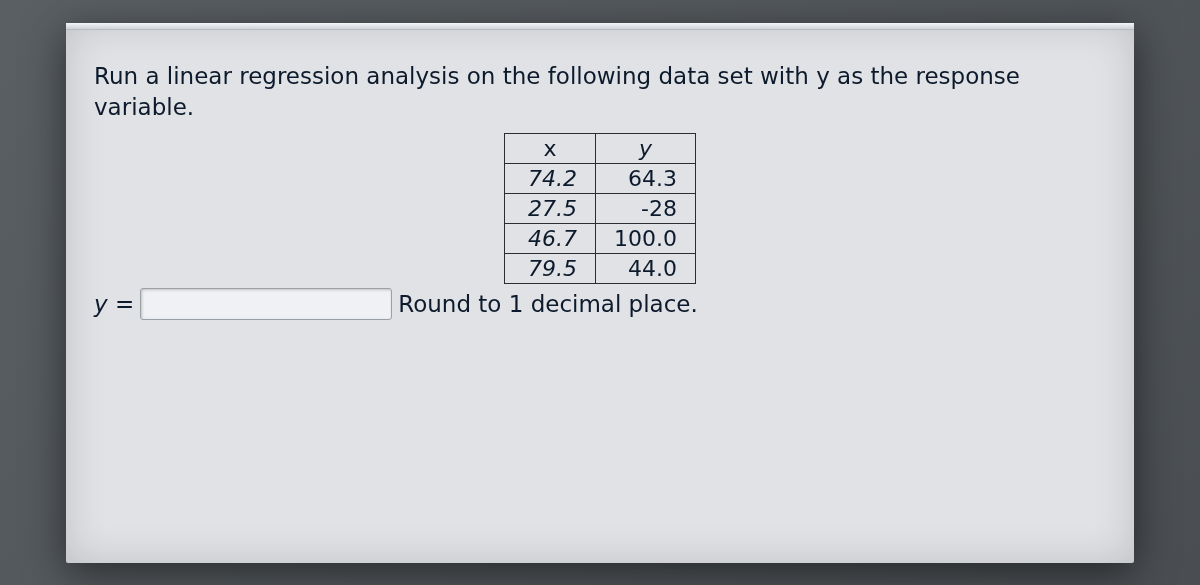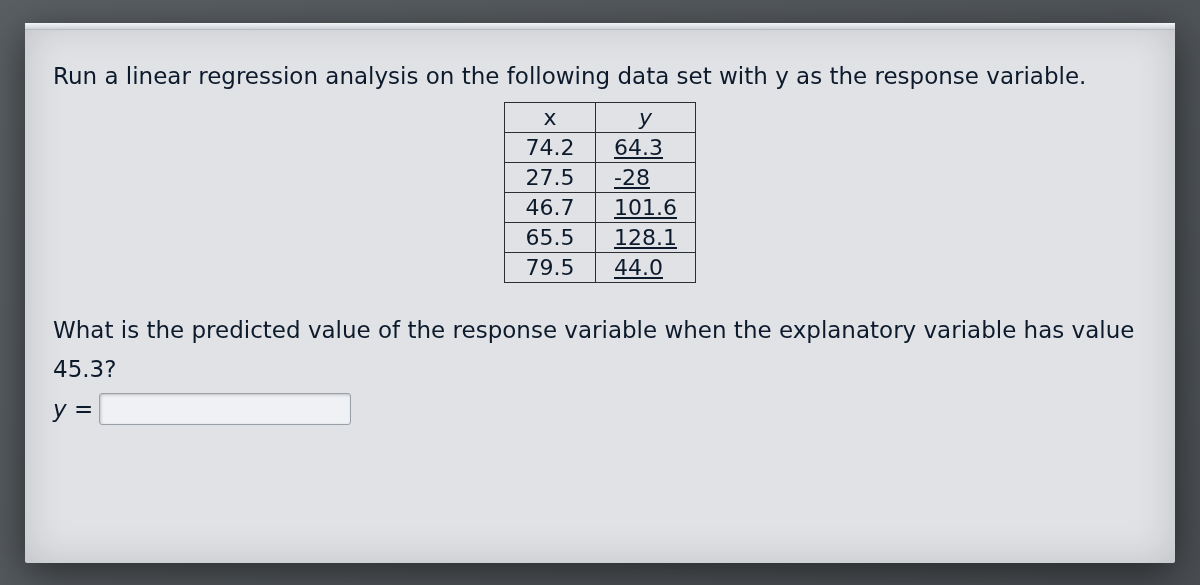--- a/index.html
+++ b/index.html
@@ -1,40 +1,40 @@
 <!DOCTYPE html>
 <html><head>
 <meta charset="utf-8">
 <style>
   html,body{margin:0;padding:0;width:1200px;height:585px;overflow:hidden;
     font-family:"DejaVu Sans","Segoe UI",sans-serif;
     background:linear-gradient(135deg,#5a5f63 0%,#4a4e52 100%);
     display:flex;align-items:center;justify-content:center;}
   .paper{
-    width:1150px;height:540px;background:#e0e2e6;
+    width:1068px;height:540px;background:#e0e2e6;
     border-radius:2px;
     box-shadow:inset 0 0 40px rgba(0,0,0,.15),
       0 10px 40px rgba(0,0,0,.5);
     padding:20px 28px 8px 28px;box-sizing:border-box;
     position:relative;color:#0c1a2b;
   }
   
   .topbar{position:absolute;top:0;left:0;right:0;height:6px;
     background:linear-gradient(#f4f6f8,#cfd2d7);border-bottom:1px solid #b8bcc3;}
   .prompt{font-size:23px;line-height:1.35;margin:18px 0 10px 0;font-weight:400;}
   table.data{
     border-collapse:collapse;margin:4px auto 0 auto;font-size:22px;
   }
   table.data th,table.data td{
     border:1px solid #2b2d31;padding:2px 18px;min-width:54px;
     text-align:center;font-weight:400;
   }
   table.data th{font-weight:400;}
-  table.data td.x{text-align:center;}
-  table.data td.y{text-align:left;text-decoration:underline;}
+  table.data td.x{text-align:right;font-style:italic;}
+  table.data td.y{text-align:right;}
   .ital{font-style:italic;}
   .qrow{font-size:23px;margin-top:28px;line-height:1.7;}
   .ansline{display:flex;align-items:center;gap:6px;font-size:23px;margin-top:4px;}
   .inputbox{
     display:inline-block;width:250px;height:30px;
     background:#f0f1f4;border:1px solid #9aa0a8;border-radius:3px;
     box-shadow:inset 1px 1px 3px rgba(0,0,0,.2);
   }
 </style>
 </head>
@@ -57,32 +57,28 @@
       <tr>
         <td class="x">74.2</td>
         <td class="y">64.3</td>
       </tr>
       <tr>
         <td class="x">27.5</td>
         <td class="y">-28</td>
       </tr>
       <tr>
         <td class="x">46.7</td>
-        <td class="y">101.6</td>
-      </tr>
-      <tr>
-        <td class="x">65.5</td>
-        <td class="y">128.1</td>
+        <td class="y">100.0</td>
       </tr>
       <tr>
         <td class="x">79.5</td>
         <td class="y">44.0</td>
       </tr>
     </tbody>
   </table>
 
-  <div class="qrow">What is the predicted value of the response variable when the explanatory variable has value 45.3?</div>
 
   <div class="ansline">
     <span class="ital">y =</span>
     <span class="inputbox" title=""></span>
+    <span>Round to 1 decimal place.</span>
   </div>
 </div>
 
 </body></html>

